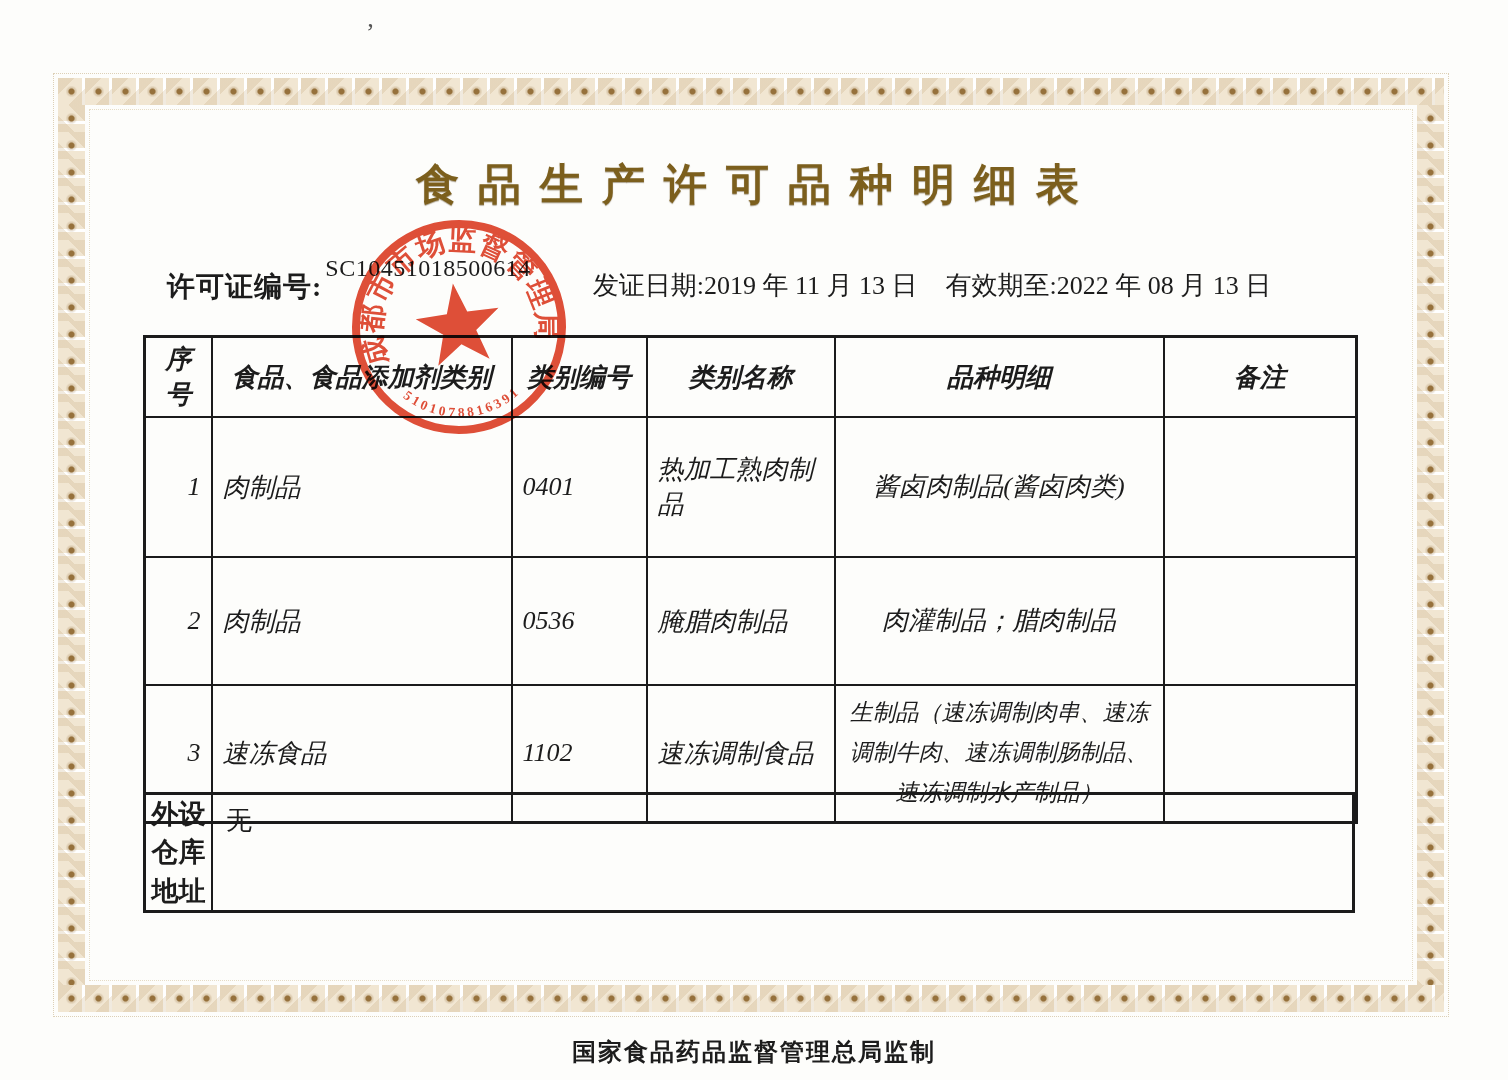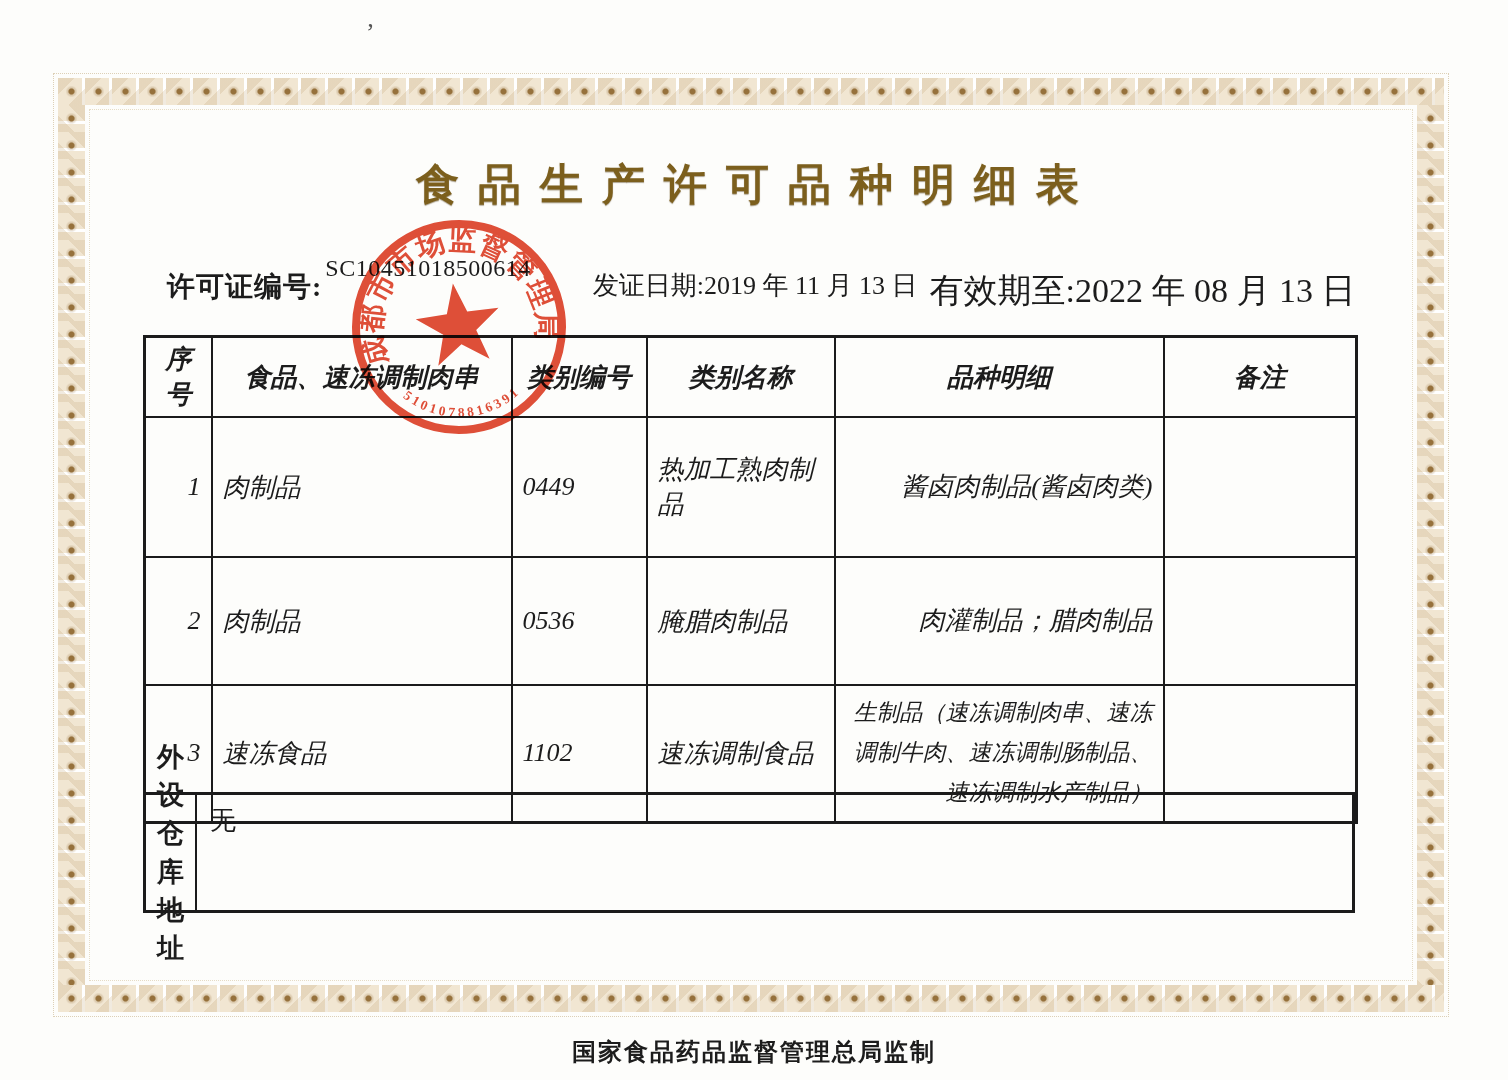--- a/index.html
+++ b/index.html
@@ -36,42 +36,42 @@
   .doc-title{
     position:absolute;top:156px;left:0;width:100%;text-align:center;
     font-size:43px;font-weight:bold;letter-spacing:19px;padding-left:6px;box-sizing:border-box;
     color:#7c5f1d;text-shadow:0 1px 1px rgba(70,48,6,.45);
   }
   
   .license-row{position:absolute;left:167px;top:268px;display:flex;align-items:flex-start;white-space:nowrap;}
   .license-label{font-weight:bold;font-size:28px;letter-spacing:1px;}
   .license-number{font-size:24px;letter-spacing:.5px;transform:translateY(-13px);margin-left:3px;}
   .license-issue{font-size:26px;margin-left:62px;}
-  .license-valid{font-size:34px;margin-left:12px;}
+  .license-valid{font-size:26px;margin-left:28px;}
   
   table.main{
     position:absolute;left:143px;top:335px;width:1212px;
     border-collapse:collapse;table-layout:fixed;
   }
   table.main td{border:2px solid #1b1b1b;font-size:26px;padding:4px 10px;vertical-align:middle;overflow:hidden;}
   table.main{border:3px solid #1b1b1b;font-style:italic;}
   td.hdr{font-weight:bold;font-size:27px;text-align:center;padding:2px;}
   tr.hdr-row{height:55px;}
   tr.r1{height:140px;} tr.r2{height:128px;} tr.r3{height:137px;}
   td.c-no{text-align:right;padding-right:7px;}
   td.c-code,td.c-name,td.c-cat{text-align:left;padding-left:14px;}
-  td.c-detail{text-align:right;padding:6px 6px 6px 9px;line-height:1.6;}
+  td.c-detail{text-align:center;padding:6px 6px 6px 9px;line-height:1.6;}
   tr.r3 td.c-detail{font-size:23px;line-height:1.75;}
   
   .warehouse{
     position:absolute;left:143px;top:792px;width:1212px;height:121px;
     border:3px solid #1b1b1b;box-sizing:border-box;display:flex;
   }
   .wh-label{
-    width:51px;border-right:2px solid #1b1b1b;box-sizing:border-box;
+    width:67px;border-right:2px solid #1b1b1b;box-sizing:border-box;
     font-weight:bold;font-size:27px;line-height:1.42;
     display:flex;align-items:center;justify-content:center;text-align:center;
   }
   .wh-label-inner{width:2.1em;word-break:break-all;}
   .wh-value{flex:1;font-size:26px;padding:8px 0 0 13px;}
   
   .stamp{
     position:absolute;left:339px;top:207px;width:240px;height:240px;
     transform:rotate(-8deg);opacity:.9;mix-blend-mode:multiply;z-index:6;pointer-events:none;
   }
@@ -109,30 +109,30 @@
     <col style="width:67px">
       <col style="width:300px">
       <col style="width:135px">
     <col style="width:188px">
       <col style="width:329px">
       <col style="width:193px">
   </colgroup>
   <tbody>
       <tr class="hdr-row">
     <td class="hdr">序号</td>
-    <td class="hdr">食品、速冻调制肉串</td>
+    <td class="hdr">食品、食品添加剂类别</td>
     <td class="hdr">类别编号</td>
     <td class="hdr">类别名称</td>
     <td class="hdr">品种明细</td>
     <td class="hdr">备注</td>
   </tr>
   <tr class="r1">
     <td class="c-no">1</td>
     <td class="c-cat">肉制品</td>
-    <td class="c-code">0449</td>
+    <td class="c-code">0401</td>
     <td class="c-name">热加工熟肉制品</td>
     <td class="c-detail">酱卤肉制品(酱卤肉类)</td>
     <td class="c-remark"></td>
   </tr>
   <tr class="r2">
     <td class="c-no">2</td>
     <td class="c-cat">肉制品</td>
     <td class="c-code">0536</td>
     <td class="c-name">腌腊肉制品</td>
     <td class="c-detail">肉灌制品；腊肉制品</td>

